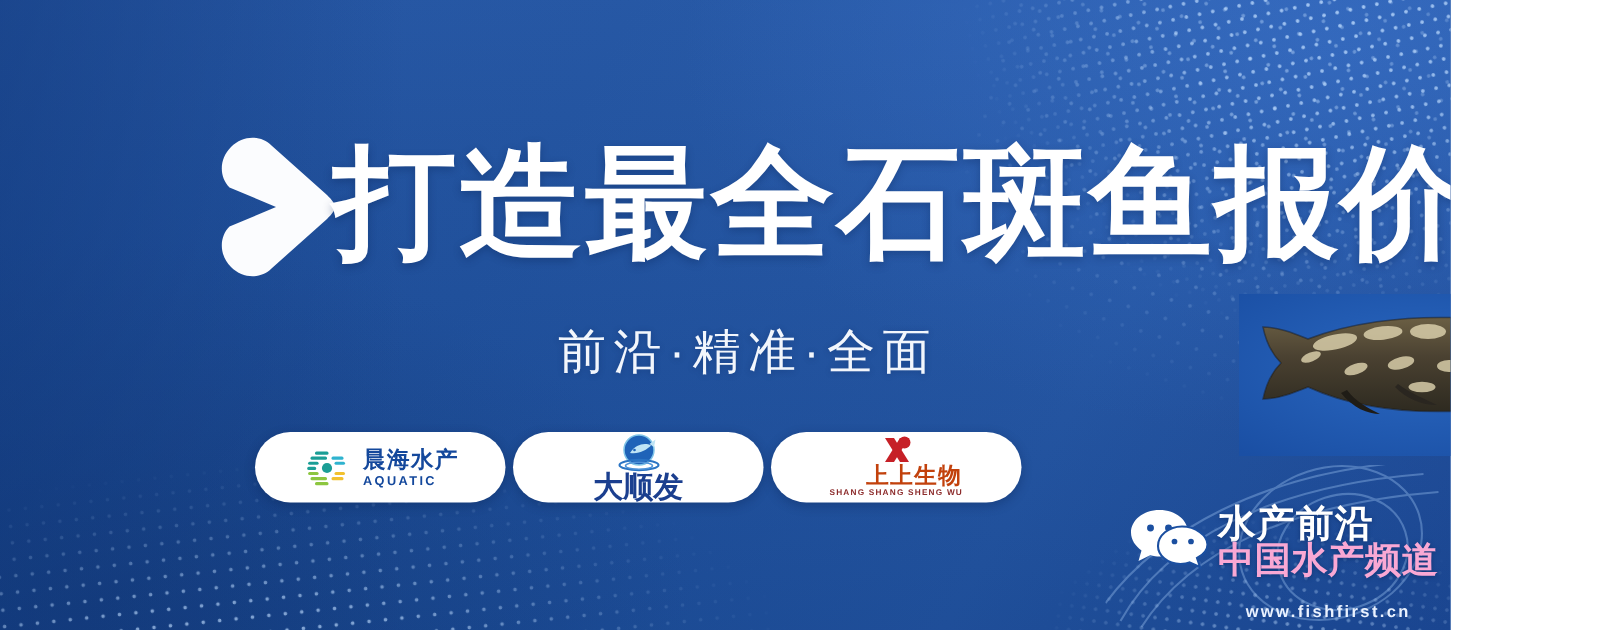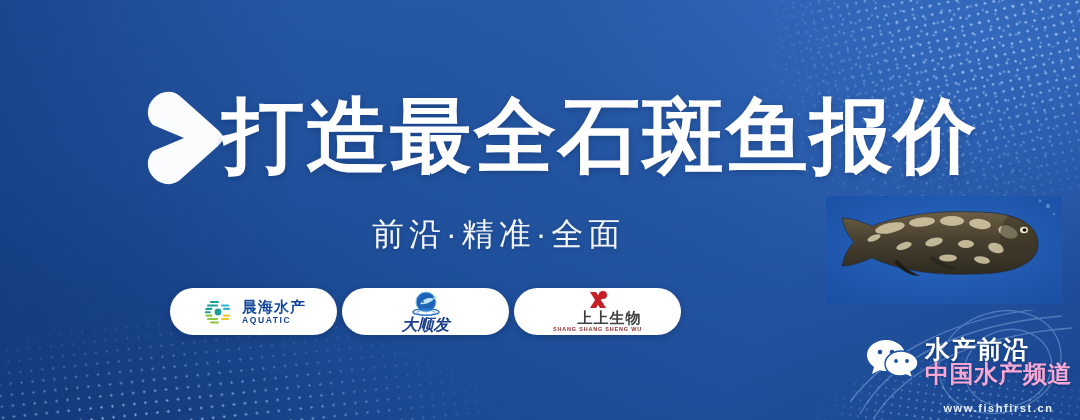--- a/index.html
+++ b/index.html
@@ -2,21 +2,21 @@
 <html><head>
 <meta charset="utf-8">
 <style>
   html, body {
     margin: 0;
     padding: 0;
     background: #ffffff;
   }
   #banner {
     position: relative;
-    width: 1080px;
+    width: 967px;
     height: 420px;
     overflow: hidden;
     background: #1b4fa0;
     font-family: "Liberation Sans", "DejaVu Sans", sans-serif;
     user-select: none;
   }
 
   
   .bg-base {
     position: absolute;
@@ -174,22 +174,22 @@
     white-space: nowrap;
   }
   .badge-en {
     font-size: 8.5px;
     font-weight: 700;
     color: #14489c;
     letter-spacing: 1.6px;
     white-space: nowrap;
     margin-top: 2px;
   }
-  .badge-2 .badge-cn { color: #1b3f8f; font-size: 16px; letter-spacing: 0px; font-style: italic; }
-  .badge-4 .badge-cn { color: #404040; font-size: 15px; margin-left: 24px; }
+  .badge-2 .badge-cn { color: #1b3f8f; font-size: 20px; letter-spacing: 0px; }
+  .badge-4 .badge-cn { color: #c2410c; font-size: 15px; margin-left: 24px; }
   .badge-4 .badge-en { color: #8c2b2b; font-size: 5.5px; letter-spacing: 0.8px; }
   .badge-stack {
     display: flex;
     flex-direction: column;
     align-items: center;
     justify-content: center;
     line-height: 1;
   }
 
   

